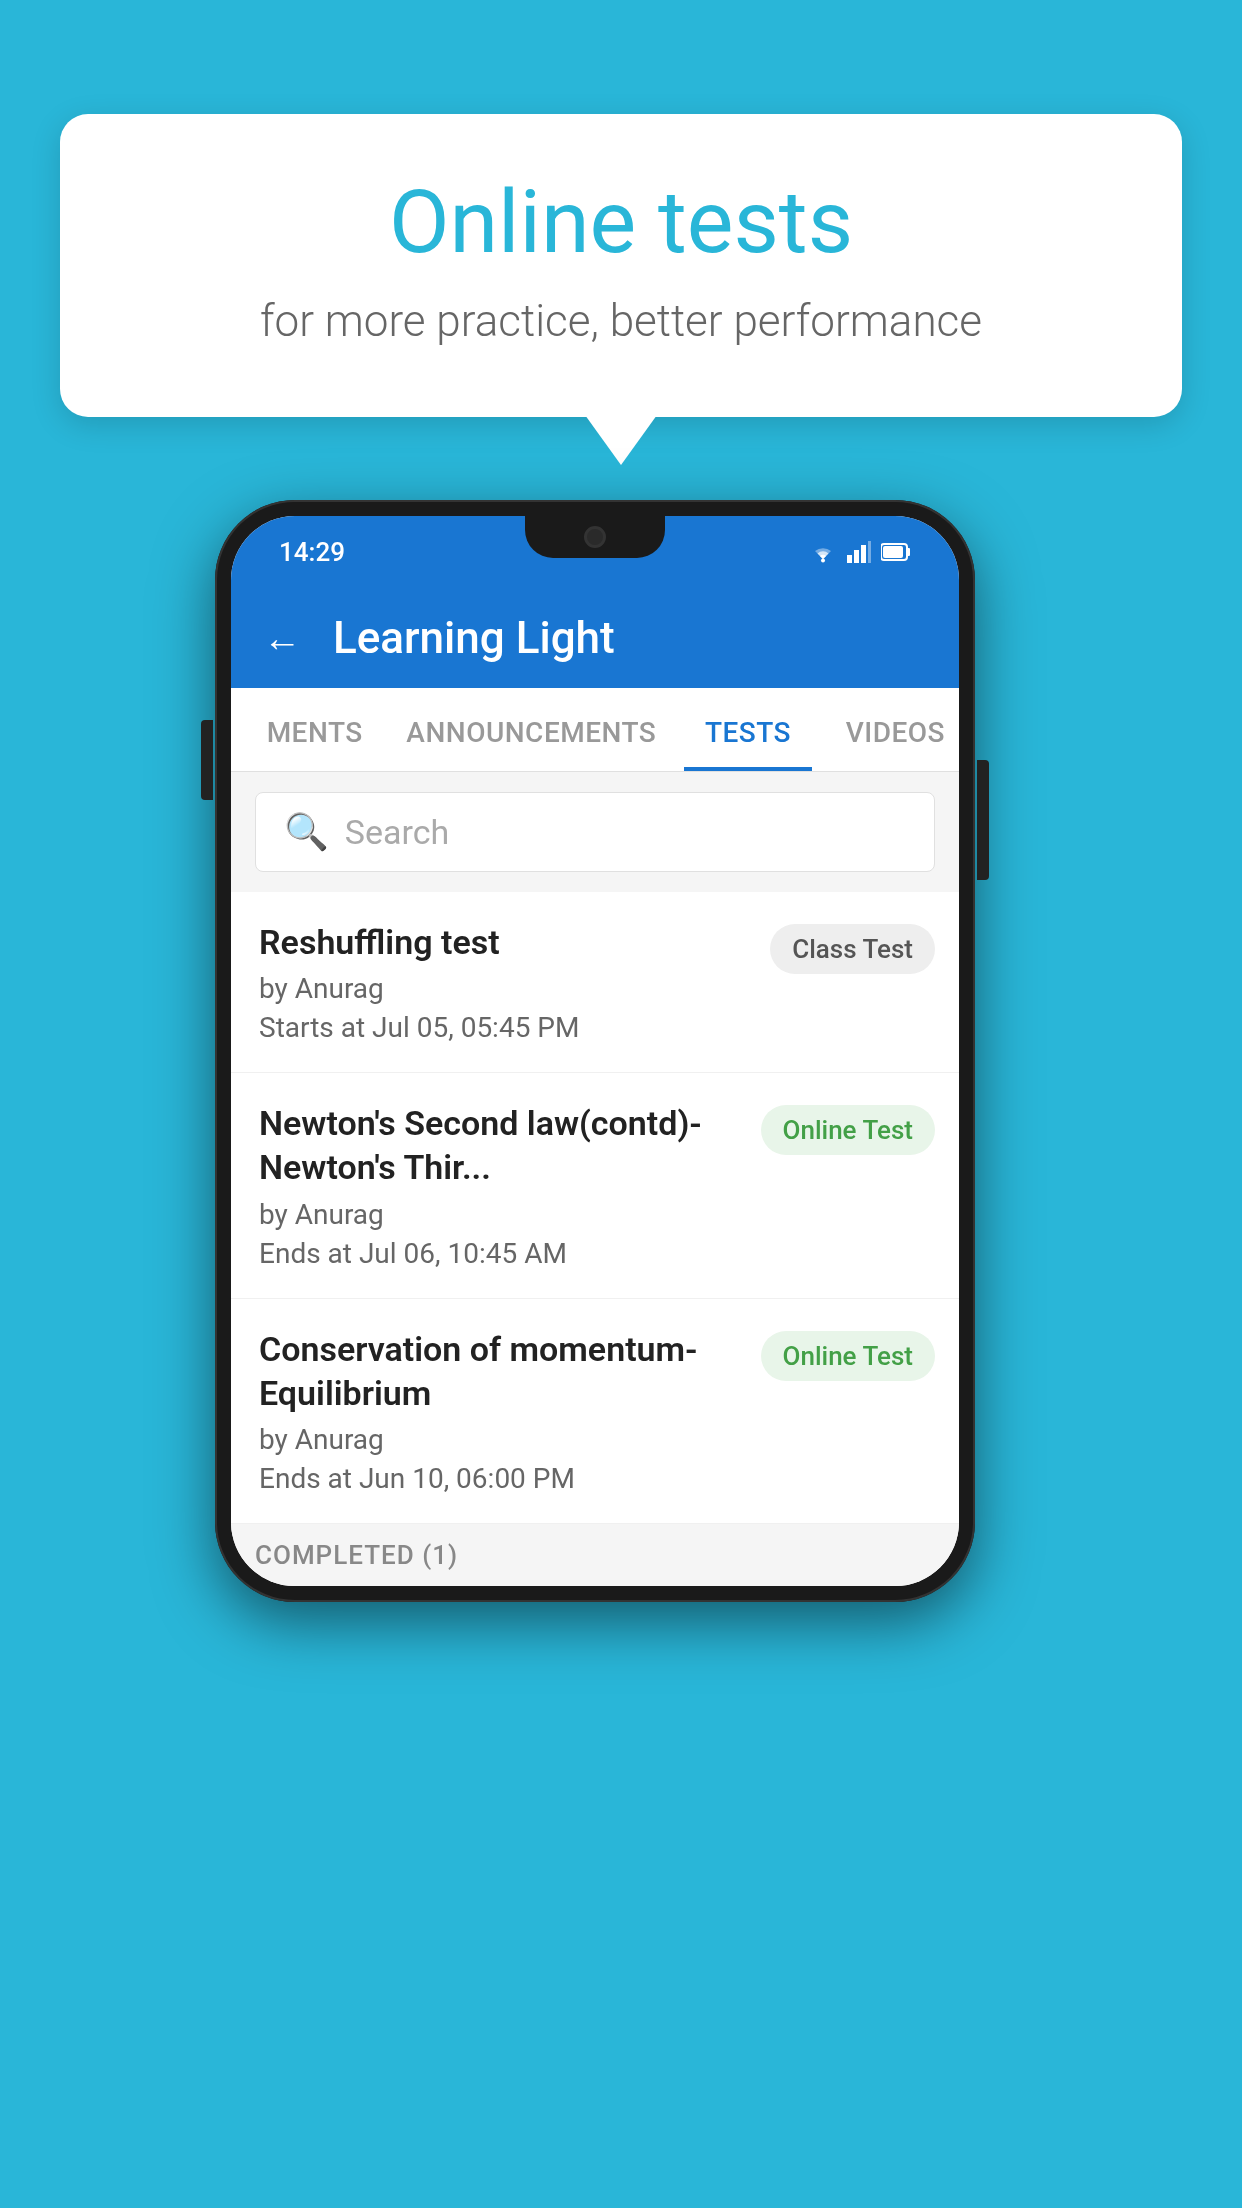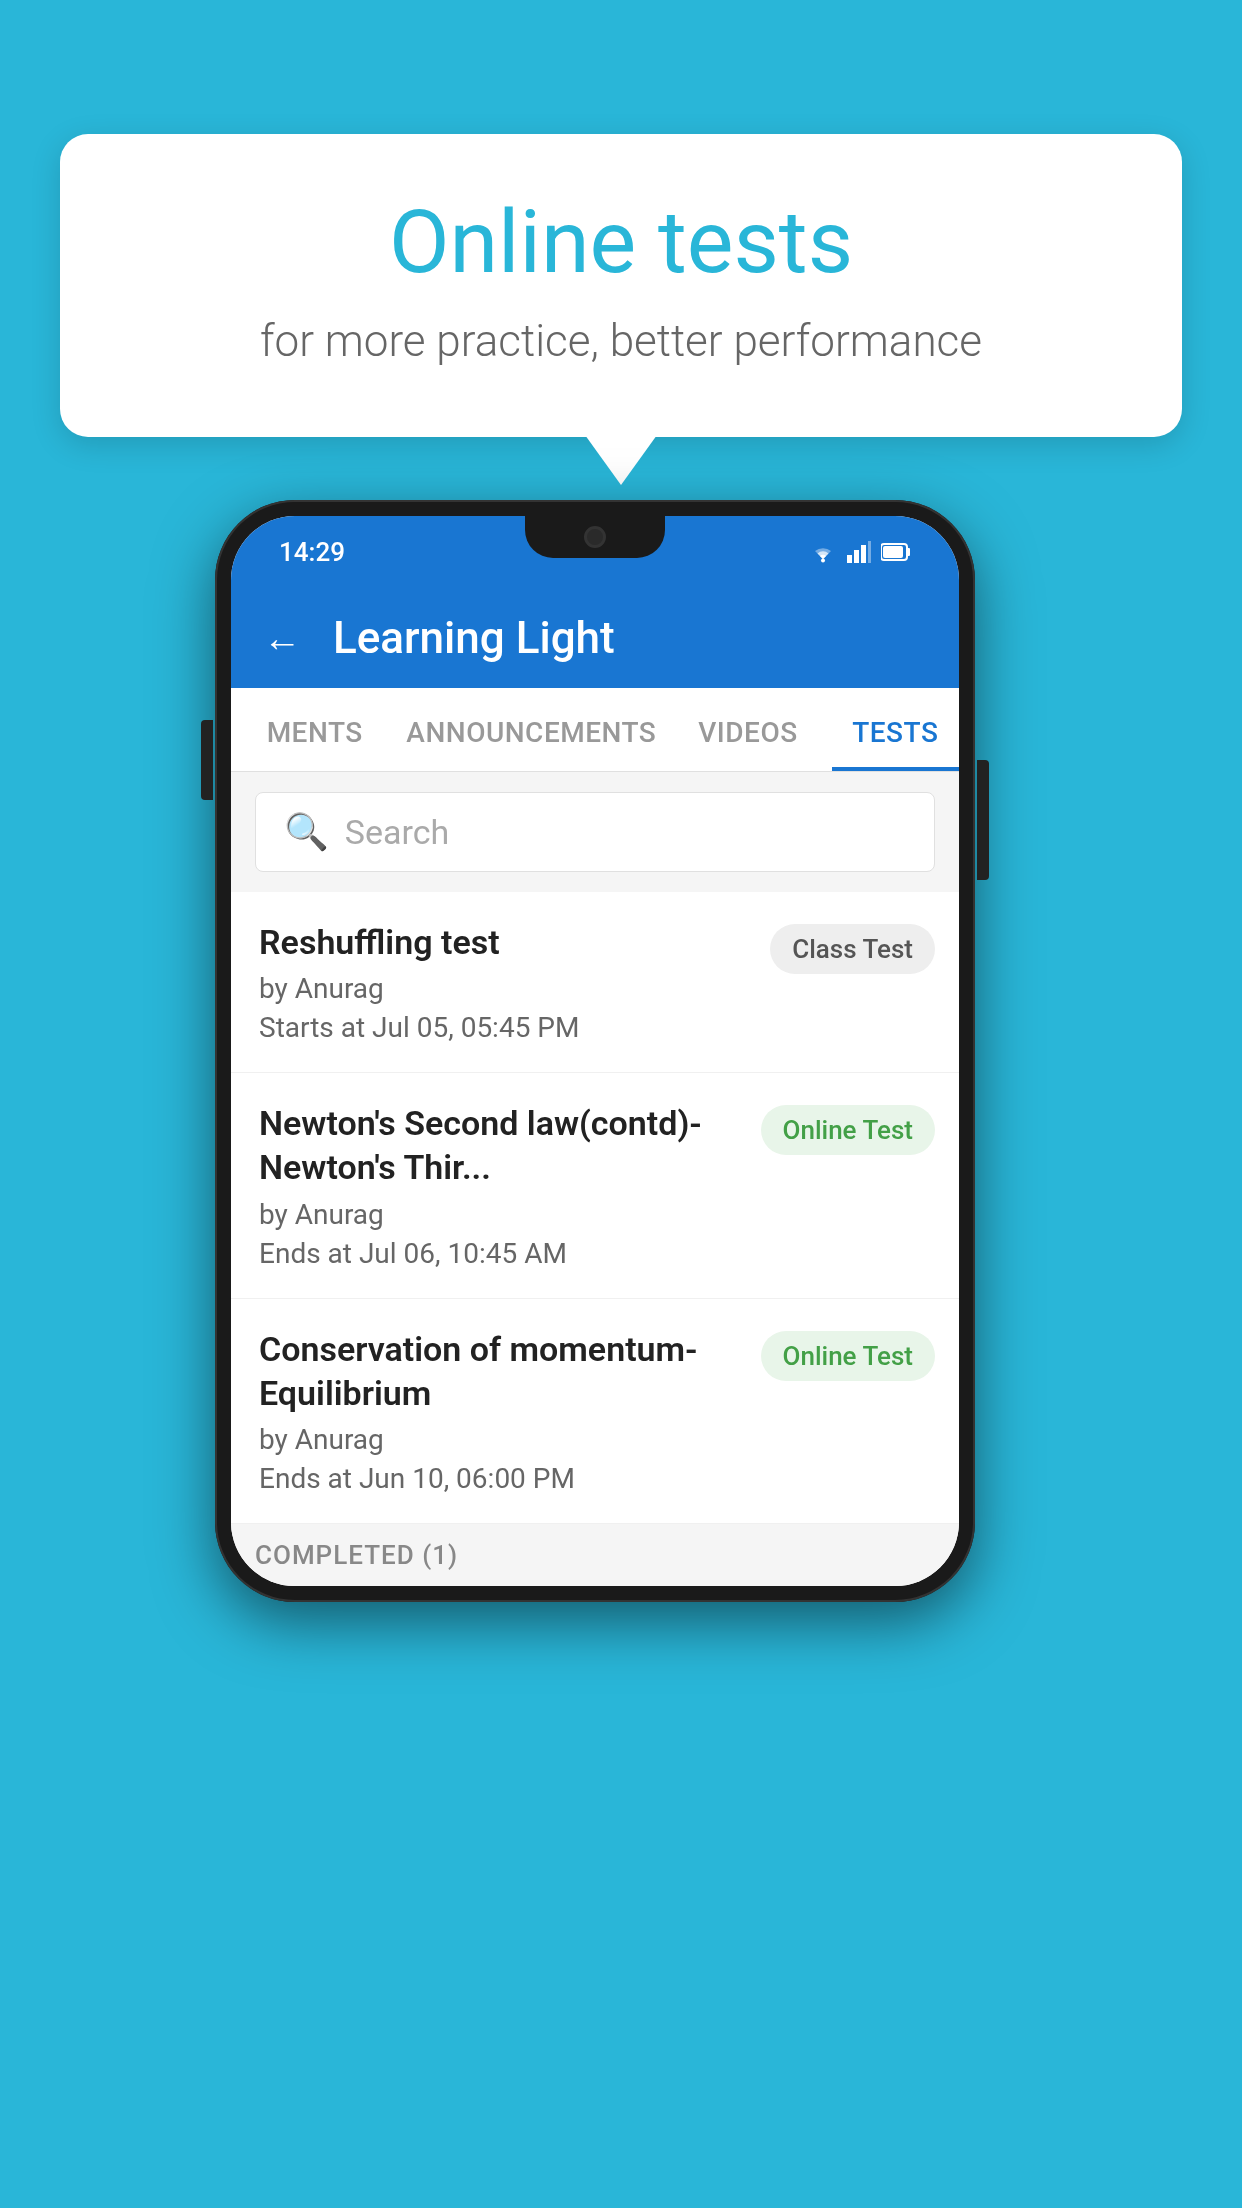--- a/index.html
+++ b/index.html
@@ -9,21 +9,21 @@
       height: 2208px;
       background-color: #29B6D8;
       font-family: 'Roboto', Arial, sans-serif;
       overflow: hidden;
       position: relative;
     }
 
     
     .speech-bubble {
       position: absolute;
-      top: 134px;
+      top: 114px;
       left: 60px;
       right: 60px;
       background: white;
       border-radius: 28px;
       padding: 60px 60px 70px 60px;
       box-shadow: 0 8px 30px rgba(0,0,0,0.15);
     }
 
     .speech-bubble::after {
       content: '';
@@ -358,25 +358,25 @@
         <span class="app-title">Learning Light</span>
       </div>
 
       <div class="tabs-container">
         <div class="tab">
           <span>MENTS</span>
         </div>
         <div class="tab">
           <span>ANNOUNCEMENTS</span>
         </div>
+        <div class="tab active">
+          <span>TESTS</span>
+        </div>
         <div class="tab">
           <span>VIDEOS</span>
-        </div>
-        <div class="tab active">
-          <span>TESTS</span>
         </div>
       </div>
 
       <div class="search-container">
         <div class="search-bar">
           <span class="search-icon">🔍</span>
           <span class="search-text">Search</span>
         </div>
       </div>
 

